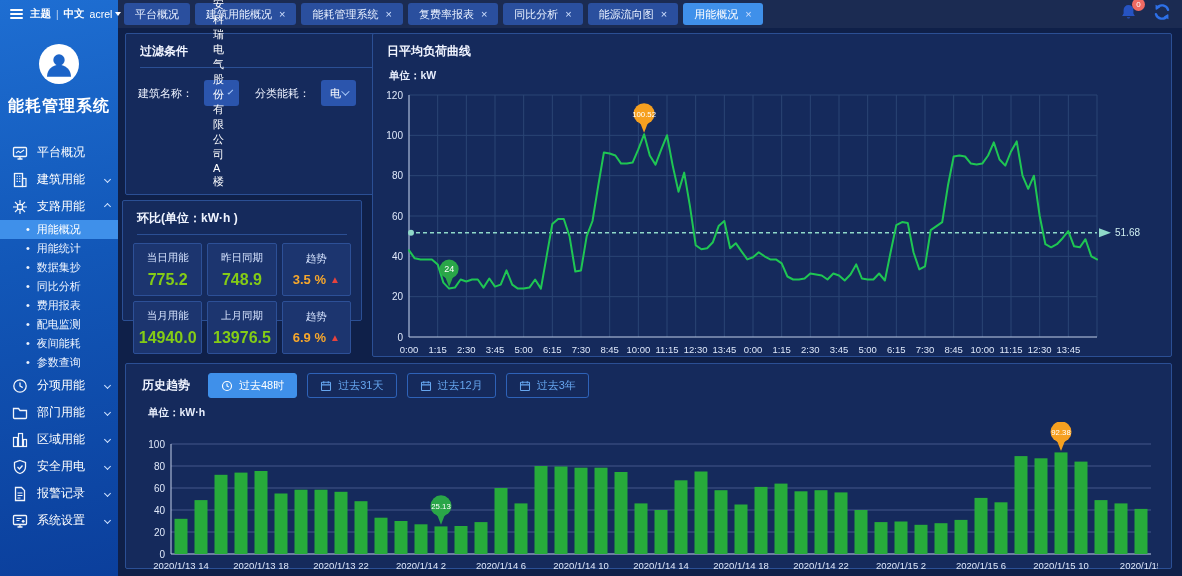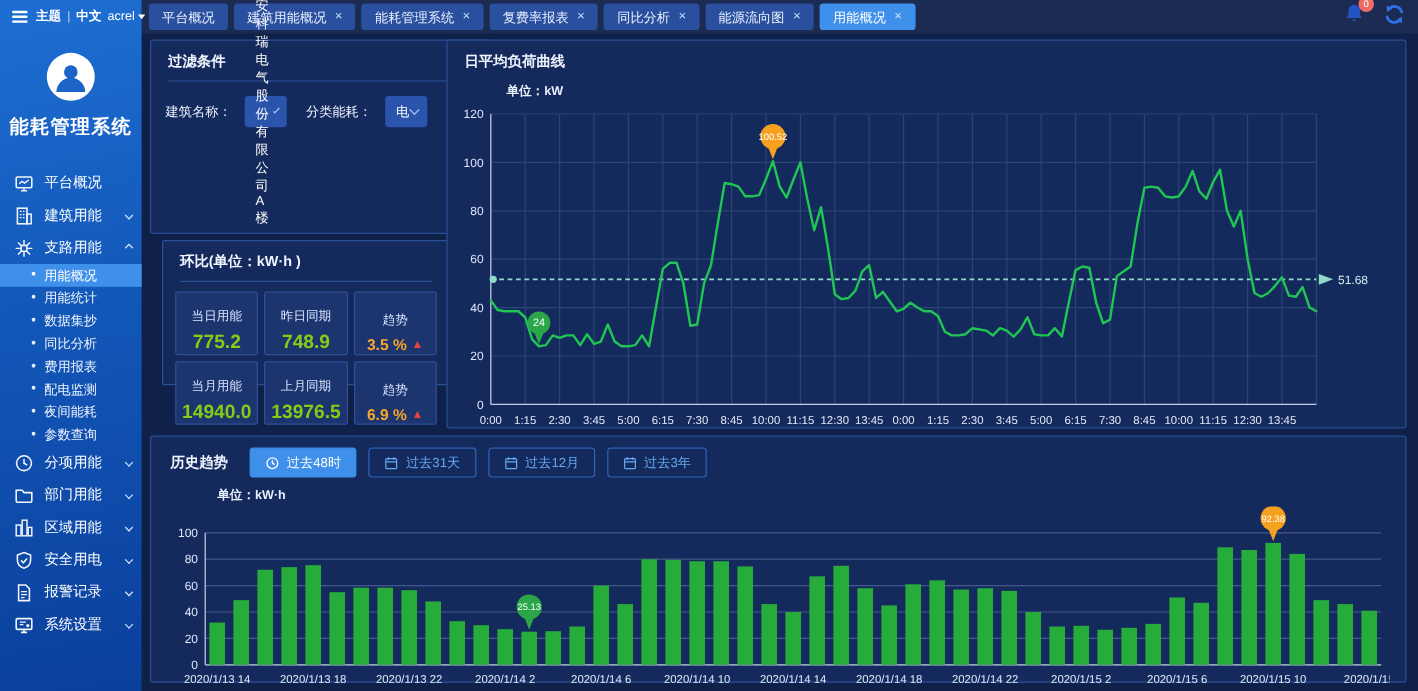--- a/index.html
+++ b/index.html
@@ -49,31 +49,31 @@
   .p-divider { border-bottom:1px solid #2b4f94; margin:0 14px; }
 
   #filter-panel { left:7px; top:5px; width:284px; height:162px; }
   .f-rows { padding:12px 12px 0 12px; display:flex; flex-direction:row; gap:16px; }
   .f-row { display:flex; align-items:center; }
   .f-label { font-size:11px; color:#eef3ff; width:66px; flex:0 0 66px; }
   .select { flex:1; height:26px; background:#2b55ad; border-radius:3px; display:flex; align-items:center;
     padding:0 9px; font-size:11px; color:#fff; cursor:pointer; }
   .select .sel-chev { margin-left:auto; width:6px; height:6px; border-right:1.5px solid #a9c9f8; border-bottom:1.5px solid #a9c9f8; transform:rotate(45deg) translateY(-2px); }
 
-  #stats-panel { left:17px; top:172px; width:240px; height:121px; }
+  #stats-panel { left:4px; top:172px; width:240px; height:121px; }
   .stats-grid { display:grid; grid-template-columns:1fr 1fr 1fr; gap:5px; padding:8px 10px; }
   .stat-cell { background:#1c356f; border:1px solid #2d5097; border-radius:2px; height:53px;
-    display:flex; flex-direction:column; align-items:center; justify-content:flex-end; gap:6px; }
+    display:flex; flex-direction:column; align-items:center; justify-content:center; gap:6px; }
   .stat-label { font-size:10.5px; color:#d7e4ff; }
   .stat-value { font-size:16px; font-weight:bold; color:#84cc16; }
   .stat-trend { font-size:13px; font-weight:bold; color:#f7a72b; display:flex; align-items:center; gap:4px; }
   .tri-up { color:#e6433d; font-size:10px; }
 
   #line-panel { left:254px; top:5px; width:800px; height:324px; }
-  .unit-label { font-size:10.5px; color:#e8eefc; font-weight:bold; padding:2px 0 2px 16px;margin-left:33px; }
+  .unit-label { font-size:10.5px; color:#e8eefc; font-weight:bold; padding:2px 0 2px 16px; }
 
   #bottom-panel { left:7px; top:335px; width:1047px; height:206px; }
   .hist-header { display:flex; align-items:center; padding:9px 14px 0 16px; gap:12px; }
   .hist-title { font-size:12px; font-weight:bold; color:#f0f4ff; margin-right:6px; }
   .hist-btn { display:flex; align-items:center; gap:6px; height:25px; padding:0 12px; border-radius:3px;
     border:1px solid #2e62b8; color:#66a6ef; font-size:11px; cursor:pointer; background:transparent; }
   .hist-btn.active { background:#3f90ea; border-color:#3f90ea; color:#fff; }
   .hist-btn svg { width:12px; height:12px; }
   #bottom-panel .unit-label { padding-left:22px; margin-top:6px; }
 

